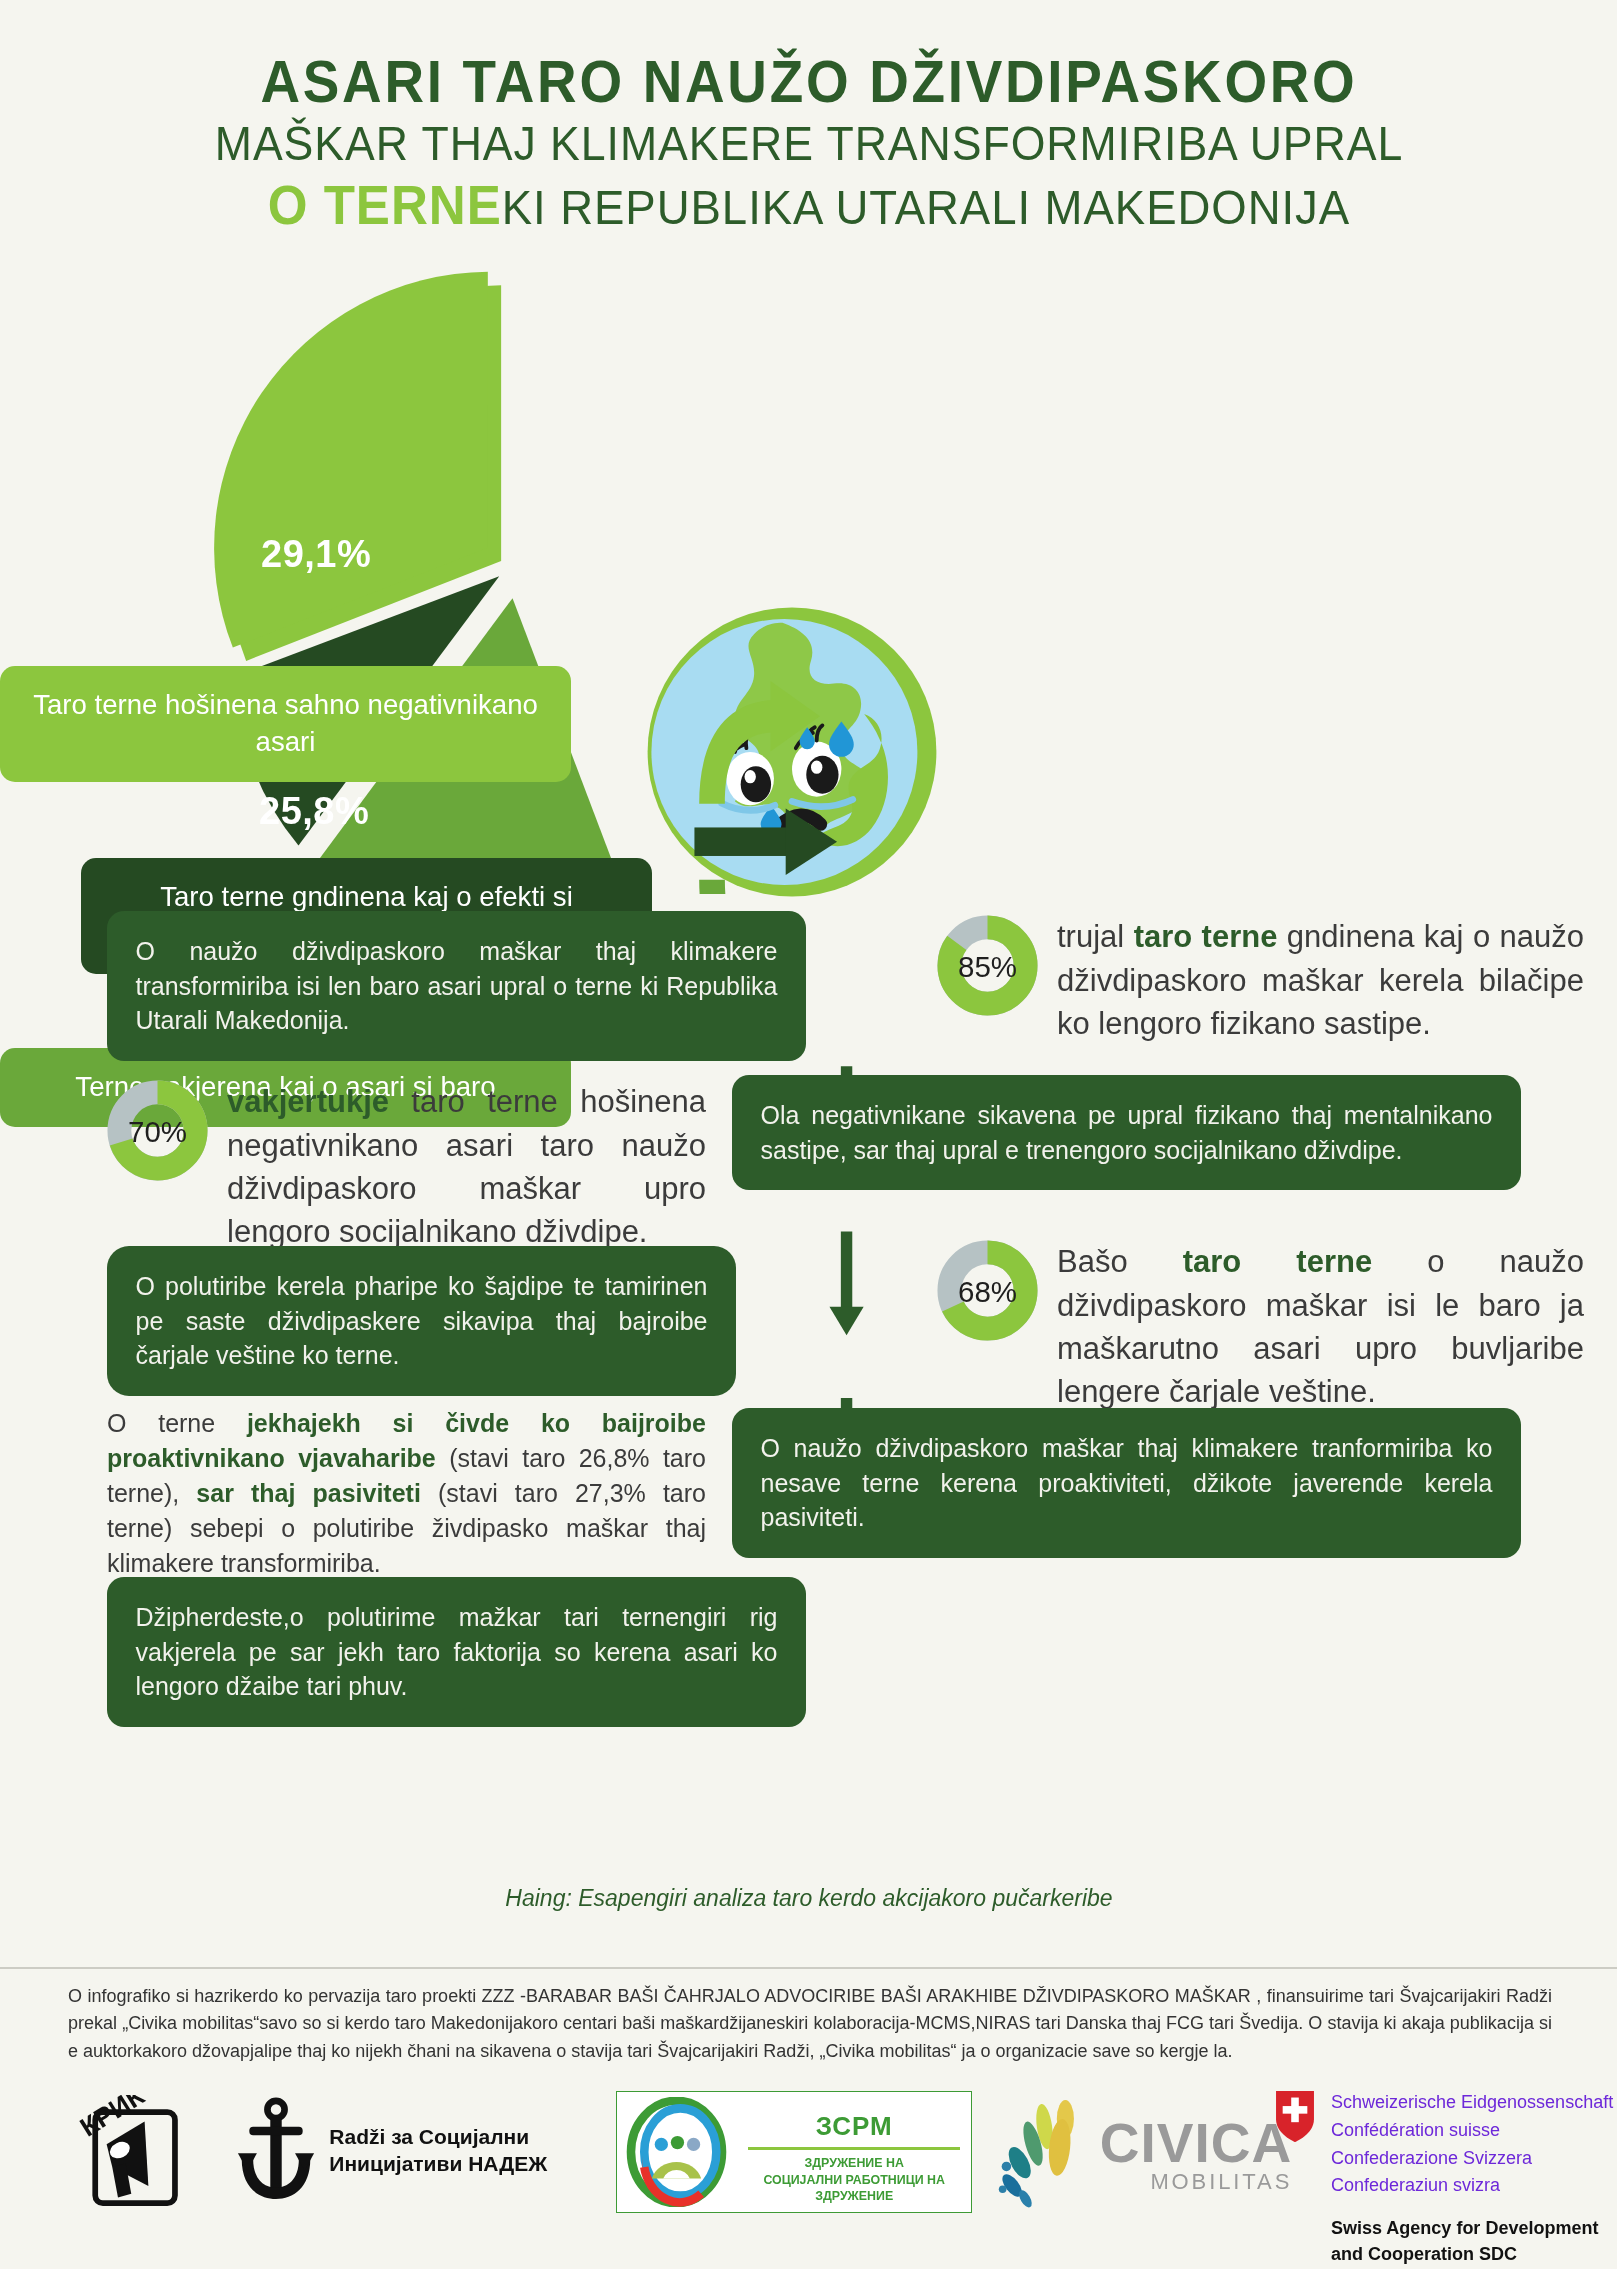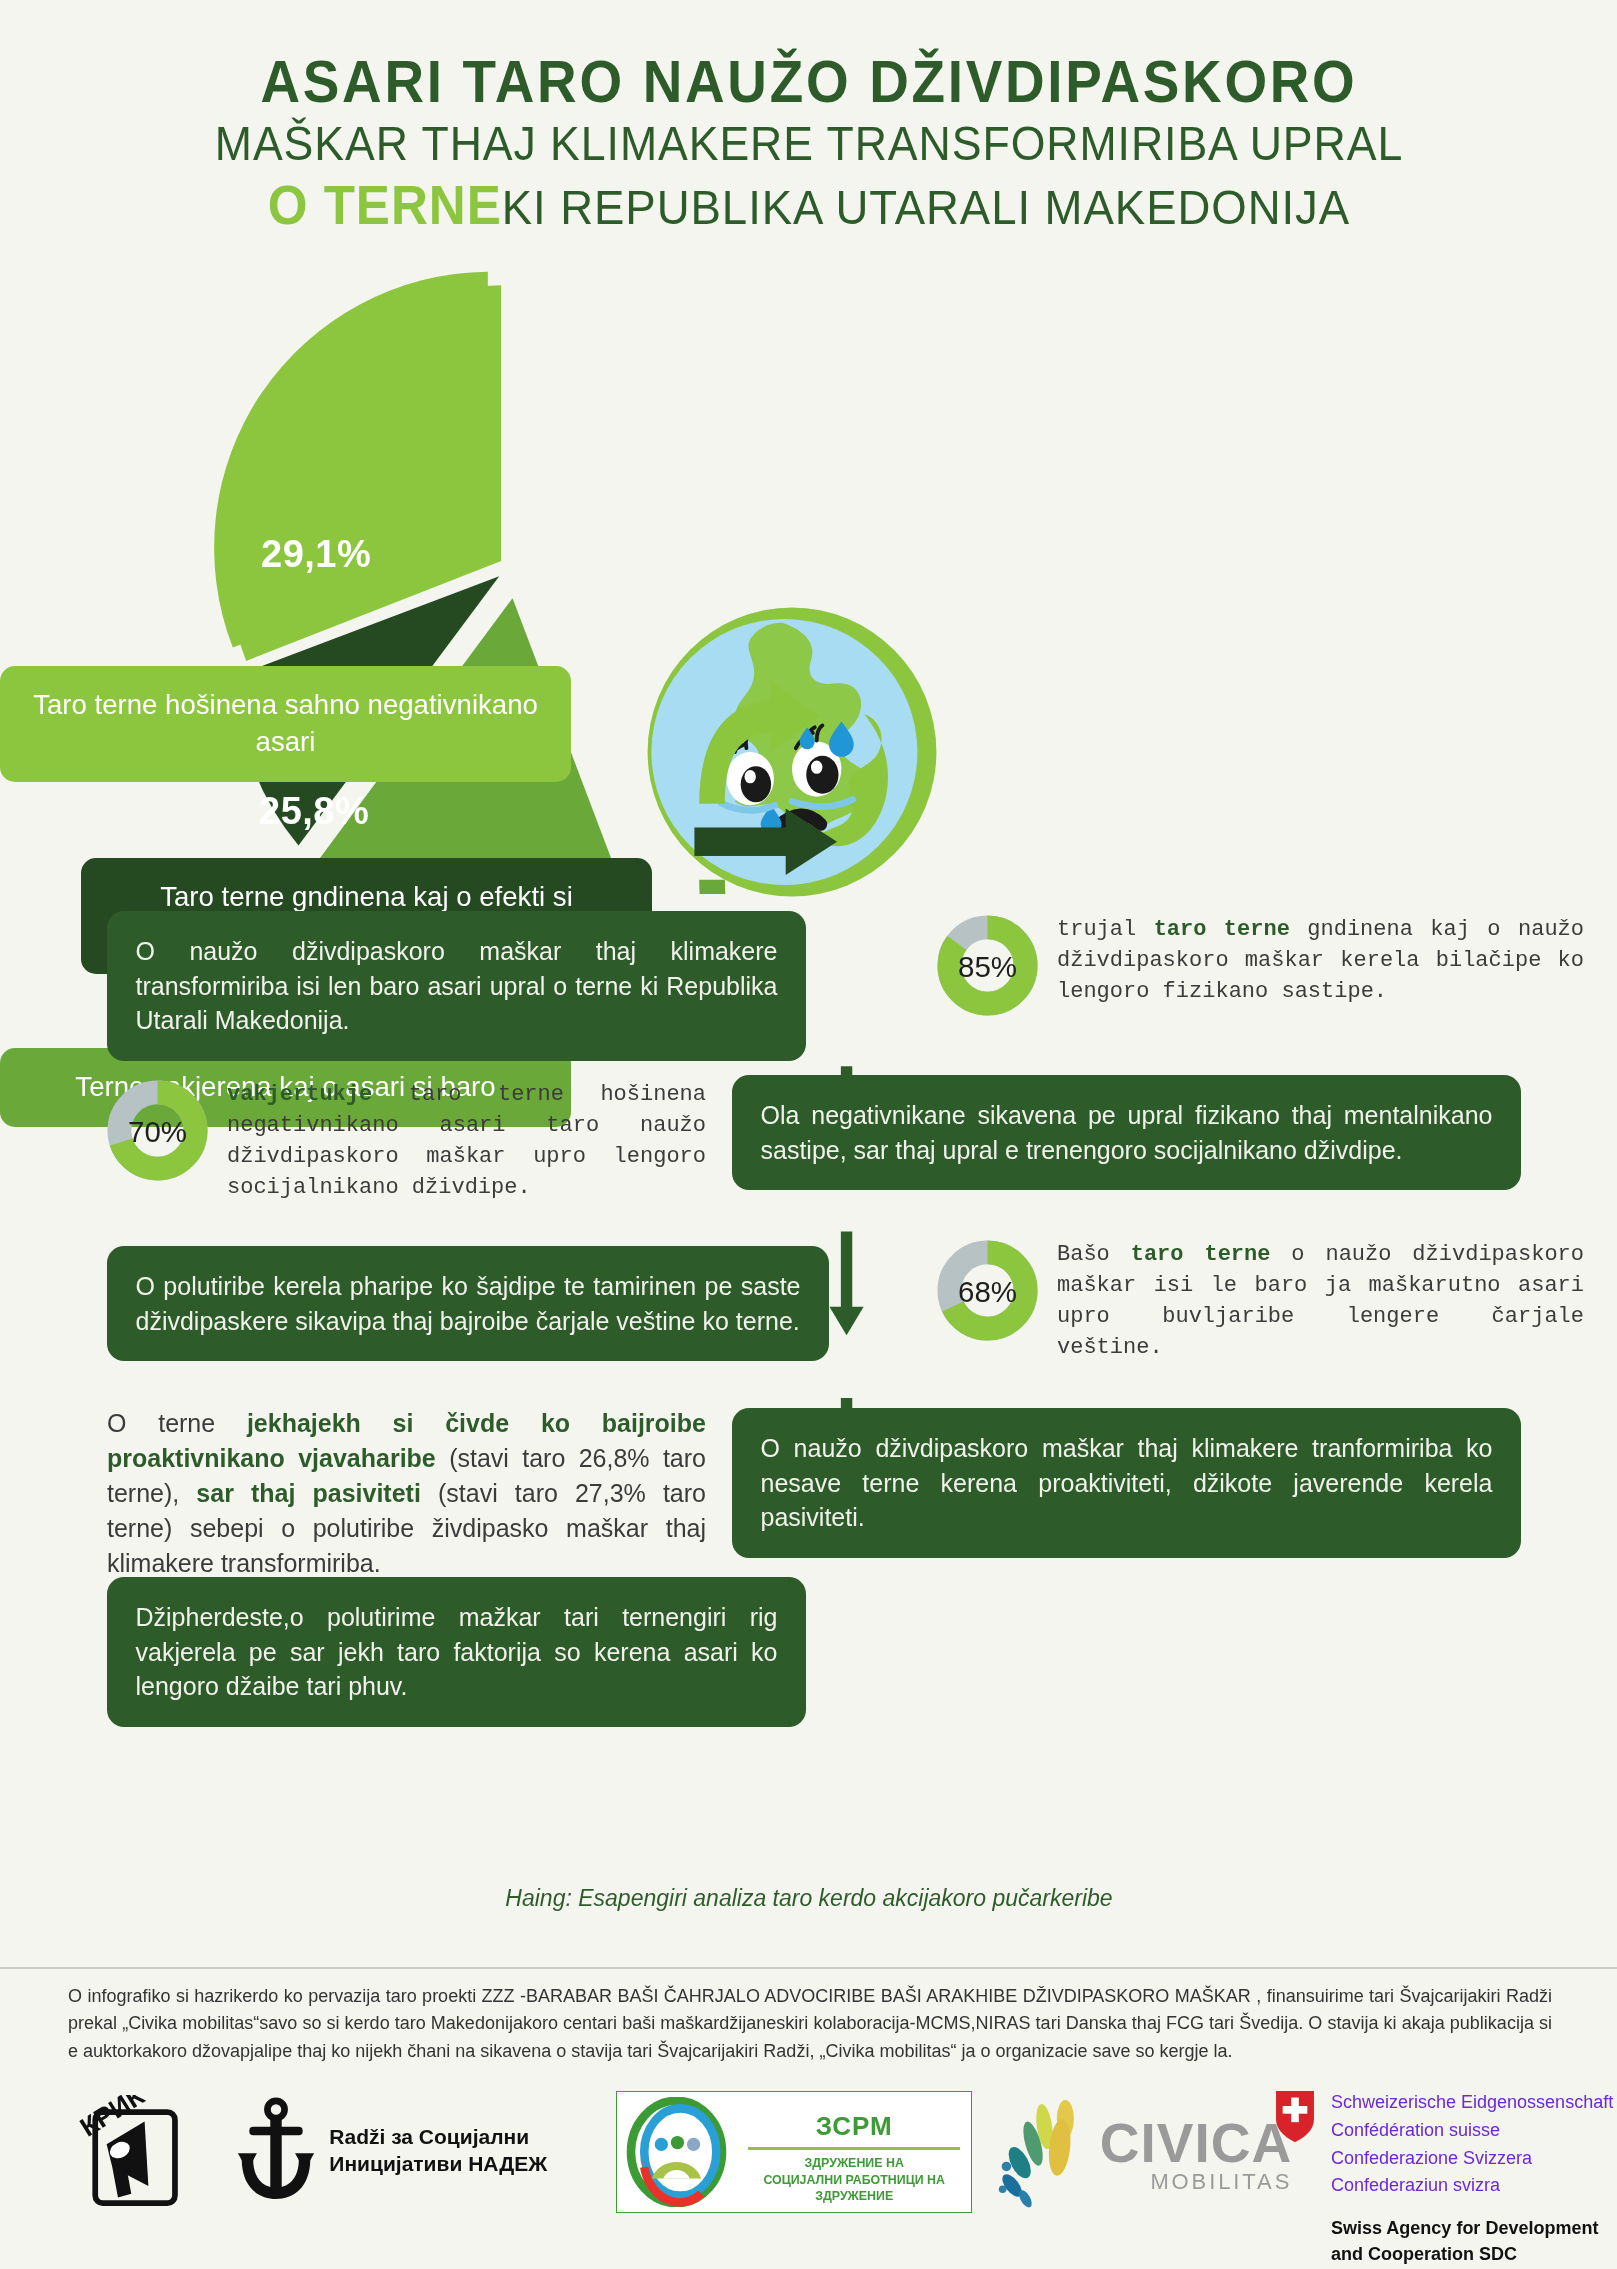--- a/index.html
+++ b/index.html
@@ -68,22 +68,22 @@
     font-size: 25px; line-height: 1.38; text-align: justify;
     font-family: "Liberation Sans", sans-serif;
   }
   .plain-text {
     position: absolute; color: #3b3b3b; font-size: 25px; line-height: 1.4;
     text-align: justify; font-family: "Liberation Sans", sans-serif;
   }
   .plain-text b { color: #2d5c2a; font-weight: 700; }
   .stat-row { position: absolute; display: flex; align-items: flex-start; gap: 19px; }
   .stat-text {
-    color: #3b3b3b; font-size: 22px; line-height: 1.4; text-align: justify;
-    font-family: Liberation Mono, monospace;
+    color: #3b3b3b; font-size: 31px; line-height: 1.4; text-align: justify;
+    font-family: Liberation Sans, sans-serif;
   }
   .stat-text b { color: #2d5c2a; font-weight: 700; }
   .donut { position: relative; flex: 0 0 auto; }
   .donut .pct {
     position: absolute; inset: 0; display: flex; align-items: center; justify-content: center;
     font-size: 29.5px; color: #1f1f1f; font-family: "Liberation Sans", sans-serif;
   }
   .connector { position: absolute; }
 
   
@@ -236,21 +236,21 @@
           <circle cx="53" cy="53" r="40" fill="none" stroke="#b6c2c4" stroke-width="25"></circle>
           <circle cx="53" cy="53" r="40" fill="none" stroke="#8cc63e" stroke-width="25" stroke-dasharray="175.9 251.3" transform="rotate(-90 53 53)"></circle>
         </svg>
         <span class="pct">70%</span>
       </div>
       <div class="stat-text"><b>vakjertukje</b><span> taro terne hošinena negativnikano asari taro naužo dživdipaskoro maškar upro lengoro socijalnikano dživdipe.</span></div>
     </div>
 
     <div class="dark-box" style="left:732px; top:181px; width:789px;">Ola negativnikane sikavena pe upral fizikano thaj mentalnikano sastipe, sar thaj upral e trenengoro socijalnikano dživdipe.</div>
 
-    <div class="dark-box" style="left:107px; top:352px; width:722px;">O polutiribe kerela pharipe ko šajdipe te tamirinen pe saste dživdipaskere sikavipa thaj bajroibe čarjale veštine ko terne.</div>
+    <div class="dark-box" style="left:107px; top:352px; width:629px;border-radius:22px;">O polutiribe kerela pharipe ko šajdipe te tamirinen pe saste dživdipaskere sikavipa thaj bajroibe čarjale veštine ko terne.</div>
 
     <div class="stat-row" style="left:937px; top:346px; width:647px;">
       <div class="donut">
         <svg width="101" height="101" viewBox="0 0 106 106">
           <circle cx="53" cy="53" r="40" fill="none" stroke="#b6c2c4" stroke-width="25"></circle>
           <circle cx="53" cy="53" r="40" fill="none" stroke="#8cc63e" stroke-width="25" stroke-dasharray="170.9 251.3" transform="rotate(-90 53 53)"></circle>
         </svg>
         <span class="pct">68%</span>
       </div>
       <div class="stat-text"><span>Bašo </span><b>taro terne</b><span> o naužo dživdipaskoro maškar isi le baro ja maškarutno asari upro buvljaribe lengere čarjale veštine.</span></div>

